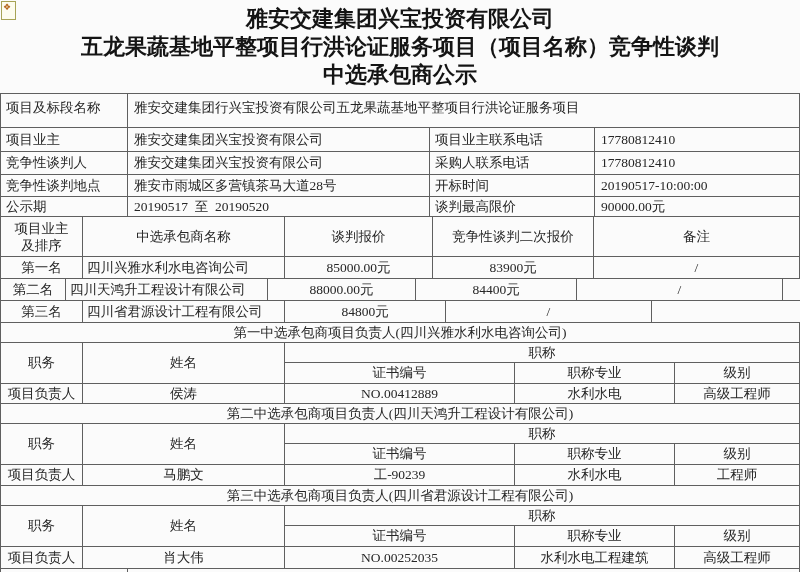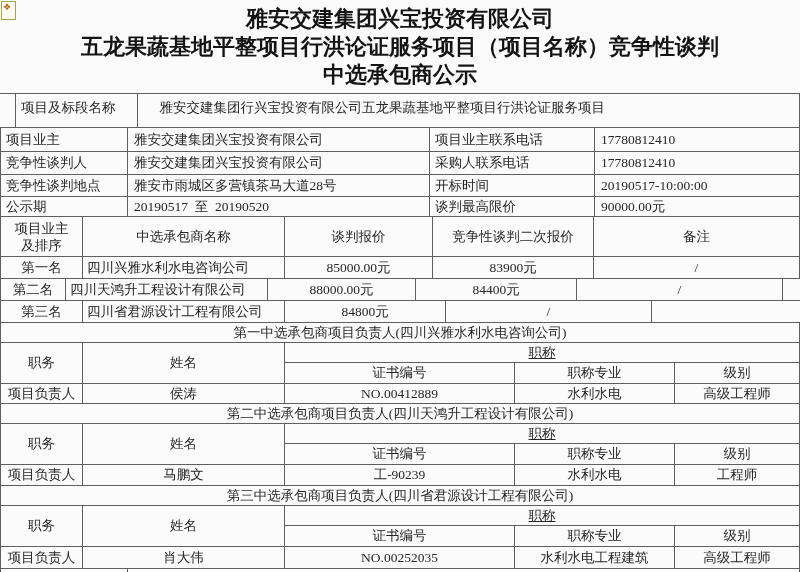--- a/index.html
+++ b/index.html
@@ -33,26 +33,26 @@
   .row{display:flex;border-bottom:1px solid #5f5f5f;box-sizing:border-box;}
   .row.noline{border-bottom:none;}
   .cell{
     box-sizing:border-box;border-right:1px solid #5f5f5f;
     display:flex;align-items:center;overflow:hidden;white-space:nowrap;
   }
   .cell.first{border-left:1px solid #5f5f5f;}
   .lbl{padding-left:5px;}
   .val{padding-left:6px;}
   .ctr{justify-content:center;text-align:center;}
-  .topalign{align-items:flex-start;padding-top:5px;margin-left:15px;}
+  .topalign{align-items:flex-start;padding-top:5px;}
   .pre{white-space:pre-line;text-align:center;line-height:17px;}
   .merged{justify-content:center;}
   .stack{display:flex;flex-direction:column;box-sizing:border-box;}
   .subrow{display:flex;box-sizing:border-box;}
-  .subrow.top{border-bottom:1px solid #5f5f5f;text-decoration:underline;}
+  .subrow.top{border-bottom:1px solid #5f5f5f;}
   .subcell{box-sizing:border-box;border-right:1px solid #5f5f5f;display:flex;align-items:center;justify-content:center;overflow:hidden;white-space:nowrap;}
 </style>
 </head>
 <body>
 
 <div class="ph-icon">
     <span>❖</span>
   </div>
 
 <div class="titles">

